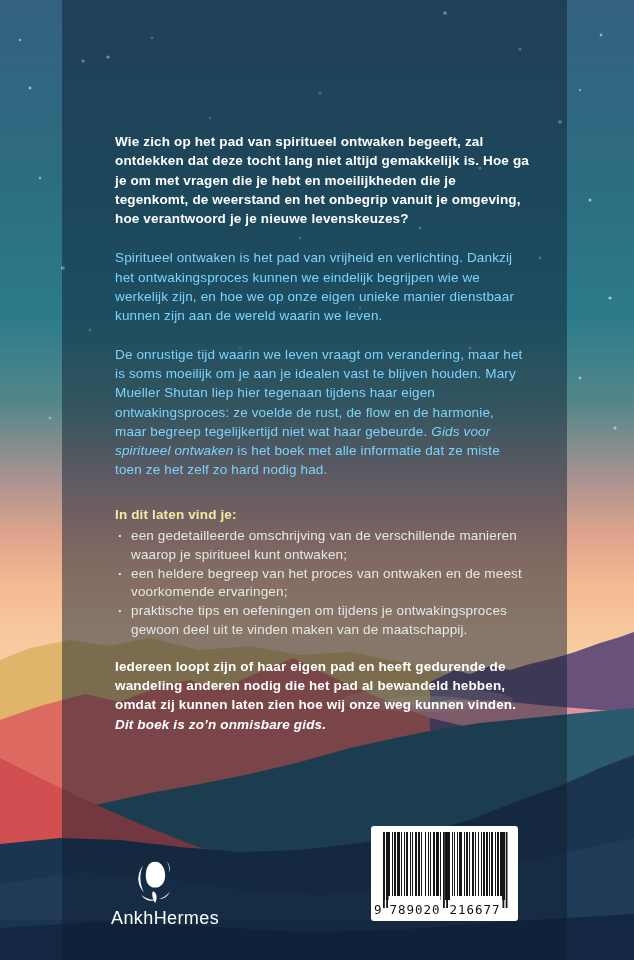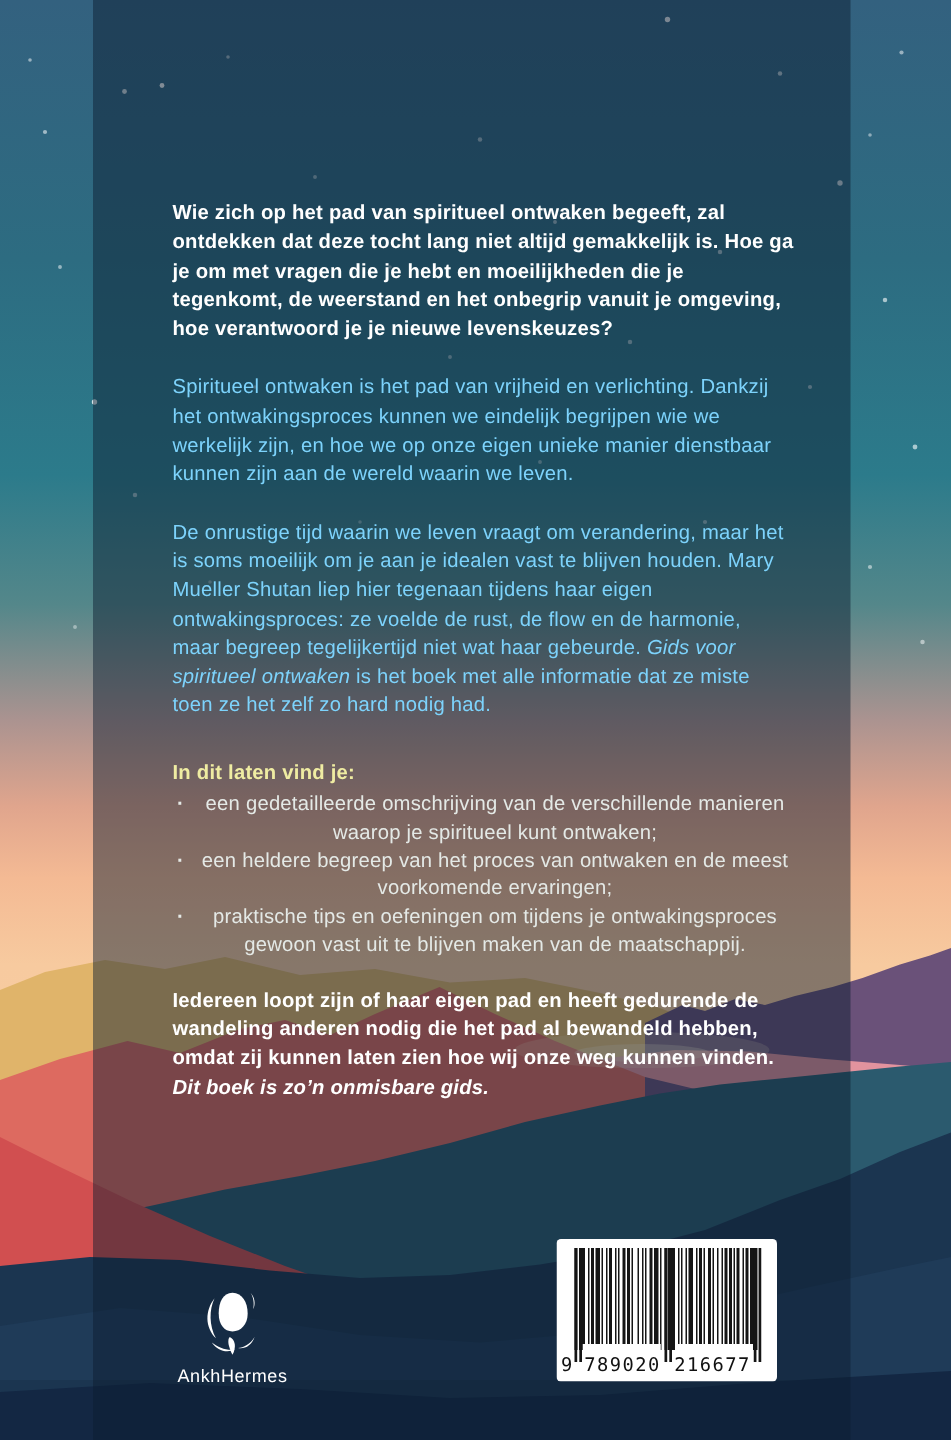--- a/index.html
+++ b/index.html
@@ -10,30 +10,30 @@
          background:rgba(13,29,49,0.48);}
   .content{position:absolute;left:115px;top:88px;width:414px;
            font-size:13.5px;line-height:19.3px;letter-spacing:.15px;margin-top:44px;}
   .content p{margin:0;}
   .p-bold{font-weight:700;color:#ffffff;}
   .p-body{font-weight:400;color:#7dd3fc;}
   .mb20{margin-bottom:20px !important;}
   .mb19{margin-bottom:19px !important;}
   .mb25{margin-bottom:25px !important;}
   .heading{font-weight:700;color:#efeca2;margin:0 0 3px !important;}
-  ul.bullets{list-style:none;margin:0 0 17px;padding:0;text-align:center;}
+  ul.bullets{list-style:none;margin:0 0 17px;padding:0;}
   ul.bullets li{position:relative;padding-left:16px;line-height:18.8px;
                 color:#e4e9e6;}
   ul.bullets li::before{content:"·";position:absolute;left:3px;top:0;
                 color:#e4e9e6;font-weight:700;}
   .it{font-style:italic;}
   .publisher{position:absolute;left:111px;top:860px;width:88px;
              text-align:center;color:#ffffff;}
   .publisher svg{display:block;margin:0 auto 2px;width:42px;height:46px;}
-  .publisher .name{font-size:12px;letter-spacing:.4px;}
+  .publisher .name{font-size:18px;letter-spacing:.4px;}
   .barcode{position:absolute;left:371px;top:826px;width:147px;height:95px;}
   .barcode text{font-family:"DejaVu Sans Mono",monospace;font-size:12.5px;
                 letter-spacing:1px;fill:#111;}
 </style>
 </head>
 <body>
 
 <div class="stage">
 
   <svg class="scene" viewBox="0 0 634 960" preserveAspectRatio="none">
@@ -119,21 +119,21 @@
 
     <p class="p-body mb19">Spiritueel ontwaken is het pad van vrijheid en verlichting. Dankzij het ontwakingsproces kunnen we eindelijk begrijpen wie we werkelijk zijn, en hoe we op onze eigen unieke manier dienstbaar kunnen zijn aan de wereld waarin we leven.</p>
 
     <p class="p-body mb25"><span>De onrustige tijd waarin we leven vraagt om verandering, maar het is soms moeilijk om je aan je idealen vast te blijven houden. Mary Mueller Shutan liep hier tegenaan tijdens haar eigen ontwakingsproces: ze voelde de rust, de flow en de harmonie, maar begreep tegelijkertijd niet wat haar gebeurde. </span><span class="it">Gids voor spiritueel ontwaken</span><span> is het boek met alle informatie dat ze miste toen ze het zelf zo hard nodig had.</span></p>
 
     <p class="heading">In dit laten vind je:</p>
 
     <ul class="bullets">
       <li><span>een gedetailleerde omschrijving van de verschillende manieren waarop je spiritueel kunt ontwaken;</span></li>
       <li><span>een heldere begreep van het proces van ontwaken en de meest voorkomende ervaringen;</span></li>
-      <li><span>praktische tips en oefeningen om tijdens je ontwakingsproces gewoon vast uit te blijven maken van de maatschappij.</span></li>
+      <li><span>praktische tips en oefeningen om tijdens je ontwakingsproces gewoon deel uit te vinden maken van de maatschappij.</span></li>
     </ul>
 
     <p class="p-bold"><span>Iedereen loopt zijn of haar eigen pad en heeft gedurende de wandeling anderen nodig die het pad al bewandeld hebben, omdat zij kunnen laten zien hoe wij onze weg kunnen vinden. </span><span class="it">Dit boek is zo’n onmisbare gids.</span></p>
   </div>
 
   <div class="publisher">
     <svg viewBox="0 0 44 50" fill="#ffffff">
       <path d="M9,6 C2,15 2,27 10,35 C5,26 5,14 9,6 Z"></path>
       <path d="M22,2 C29,2 33,9 33,17 C33,25 28,30 22,30 C16,30 12,25 12,17 C12,9 15,2 22,2 Z"></path>
       <path d="M35,2 C38,5 39,10 37,14 C38,9 37,5 35,2 Z"></path>

